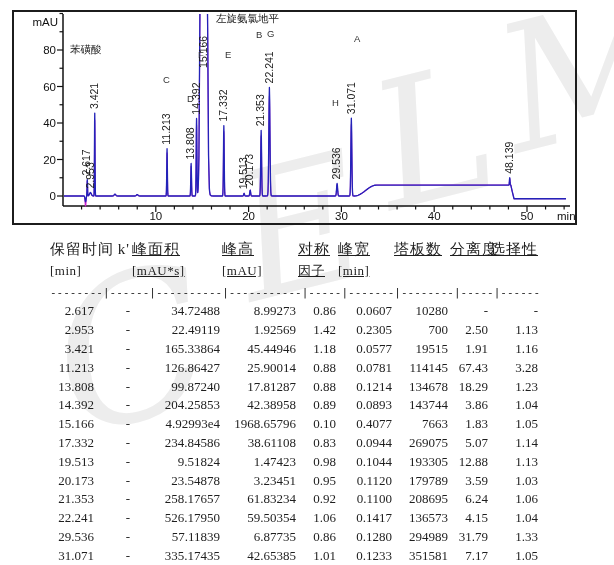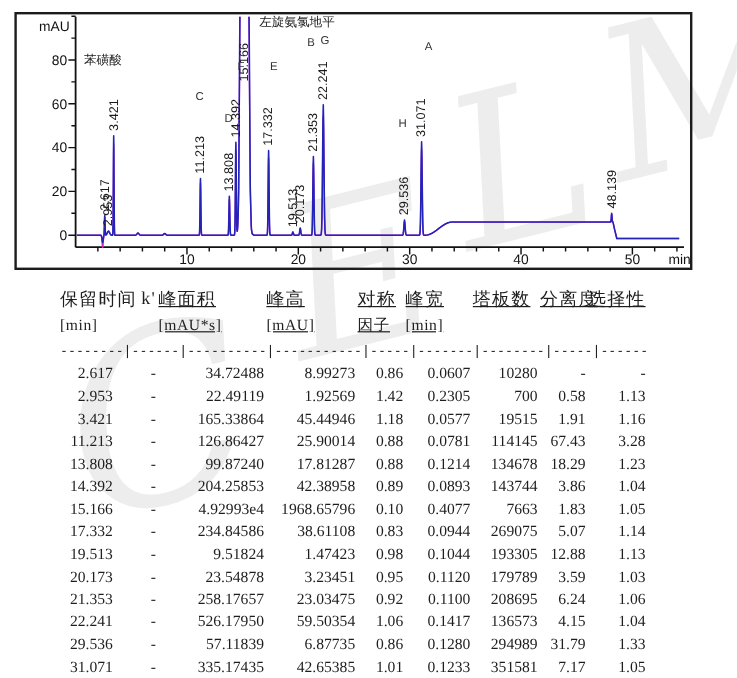--- a/index.html
+++ b/index.html
@@ -188,21 +188,21 @@
           <td>-</td>
         </tr>
         <tr>
           <td>2.953</td>
           <td>-</td>
           <td>22.49119</td>
           <td>1.92569</td>
           <td>1.42</td>
           <td>0.2305</td>
           <td>700</td>
-          <td>0.58</td>
+          <td>2.50</td>
           <td>1.13</td>
         </tr>
         <tr>
           <td>3.421</td>
           <td>-</td>
           <td>165.33864</td>
           <td>45.44946</td>
           <td>1.18</td>
           <td>0.0577</td>
           <td>19515</td>
@@ -283,21 +283,21 @@
           <td>0.95</td>
           <td>0.1120</td>
           <td>179789</td>
           <td>3.59</td>
           <td>1.03</td>
         </tr>
         <tr>
           <td>21.353</td>
           <td>-</td>
           <td>258.17657</td>
-          <td>23.03475</td>
+          <td>61.83234</td>
           <td>0.92</td>
           <td>0.1100</td>
           <td>208695</td>
           <td>6.24</td>
           <td>1.06</td>
         </tr>
         <tr>
           <td>22.241</td>
           <td>-</td>
           <td>526.17950</td>

